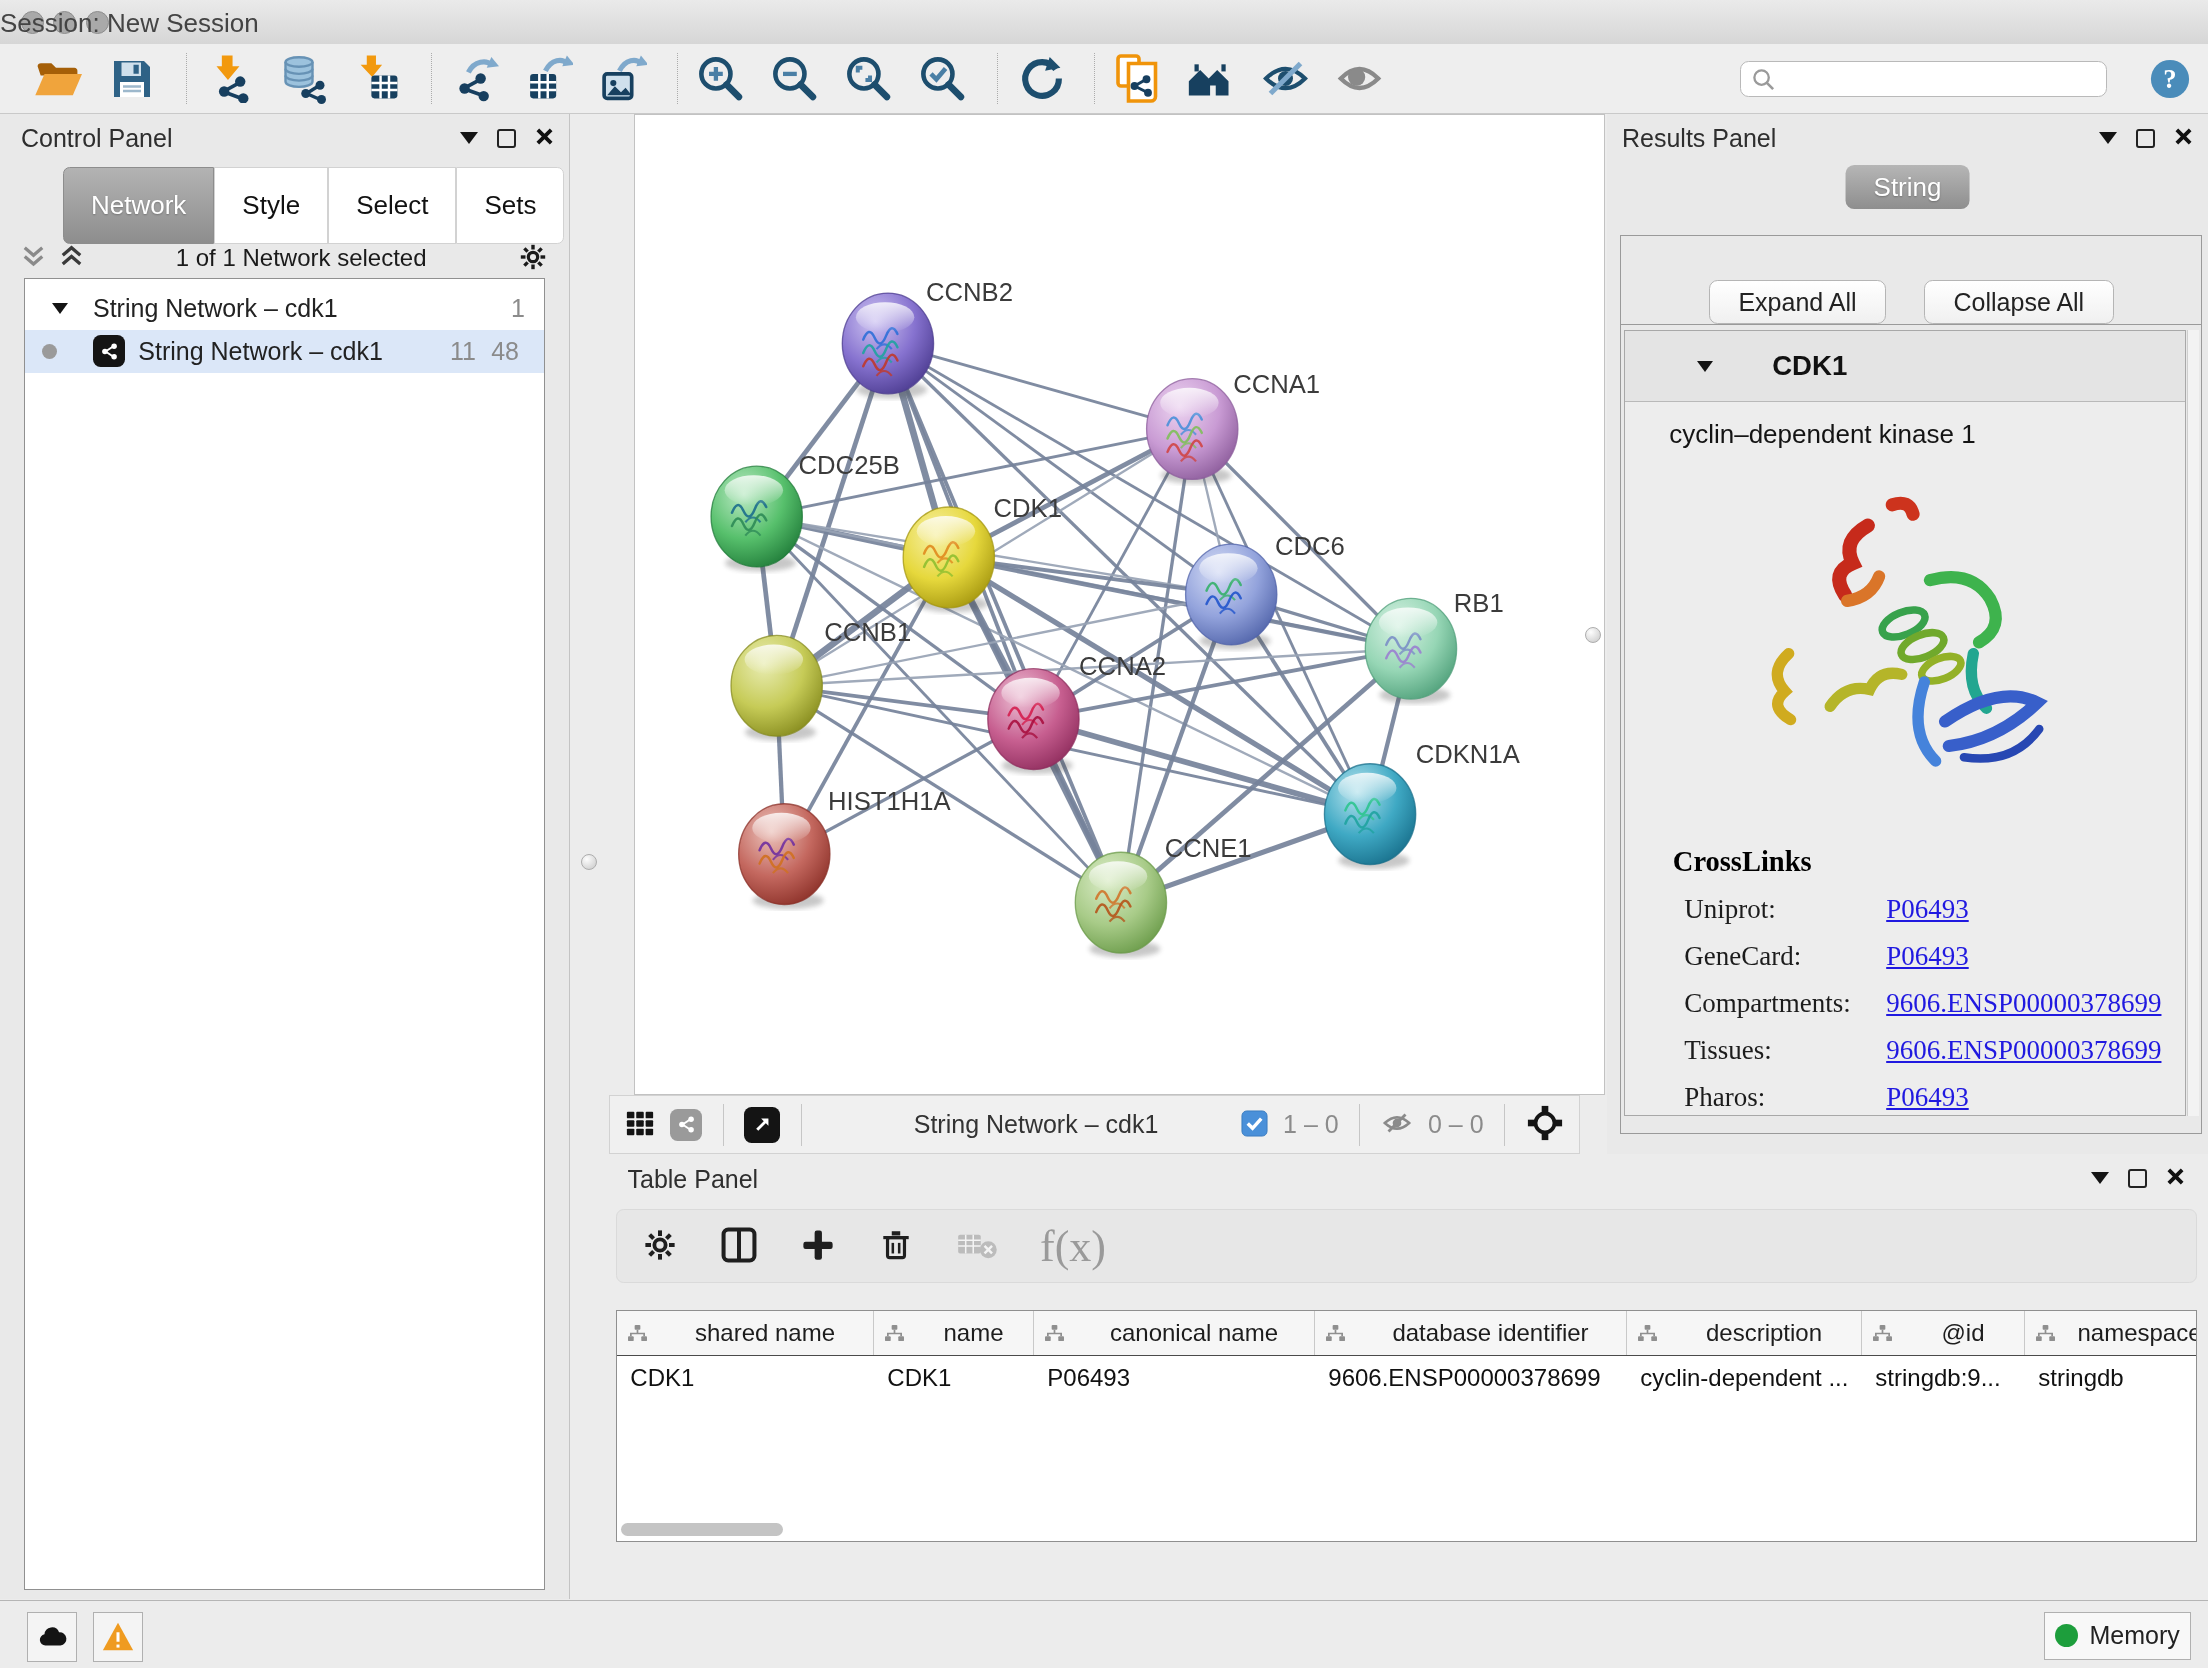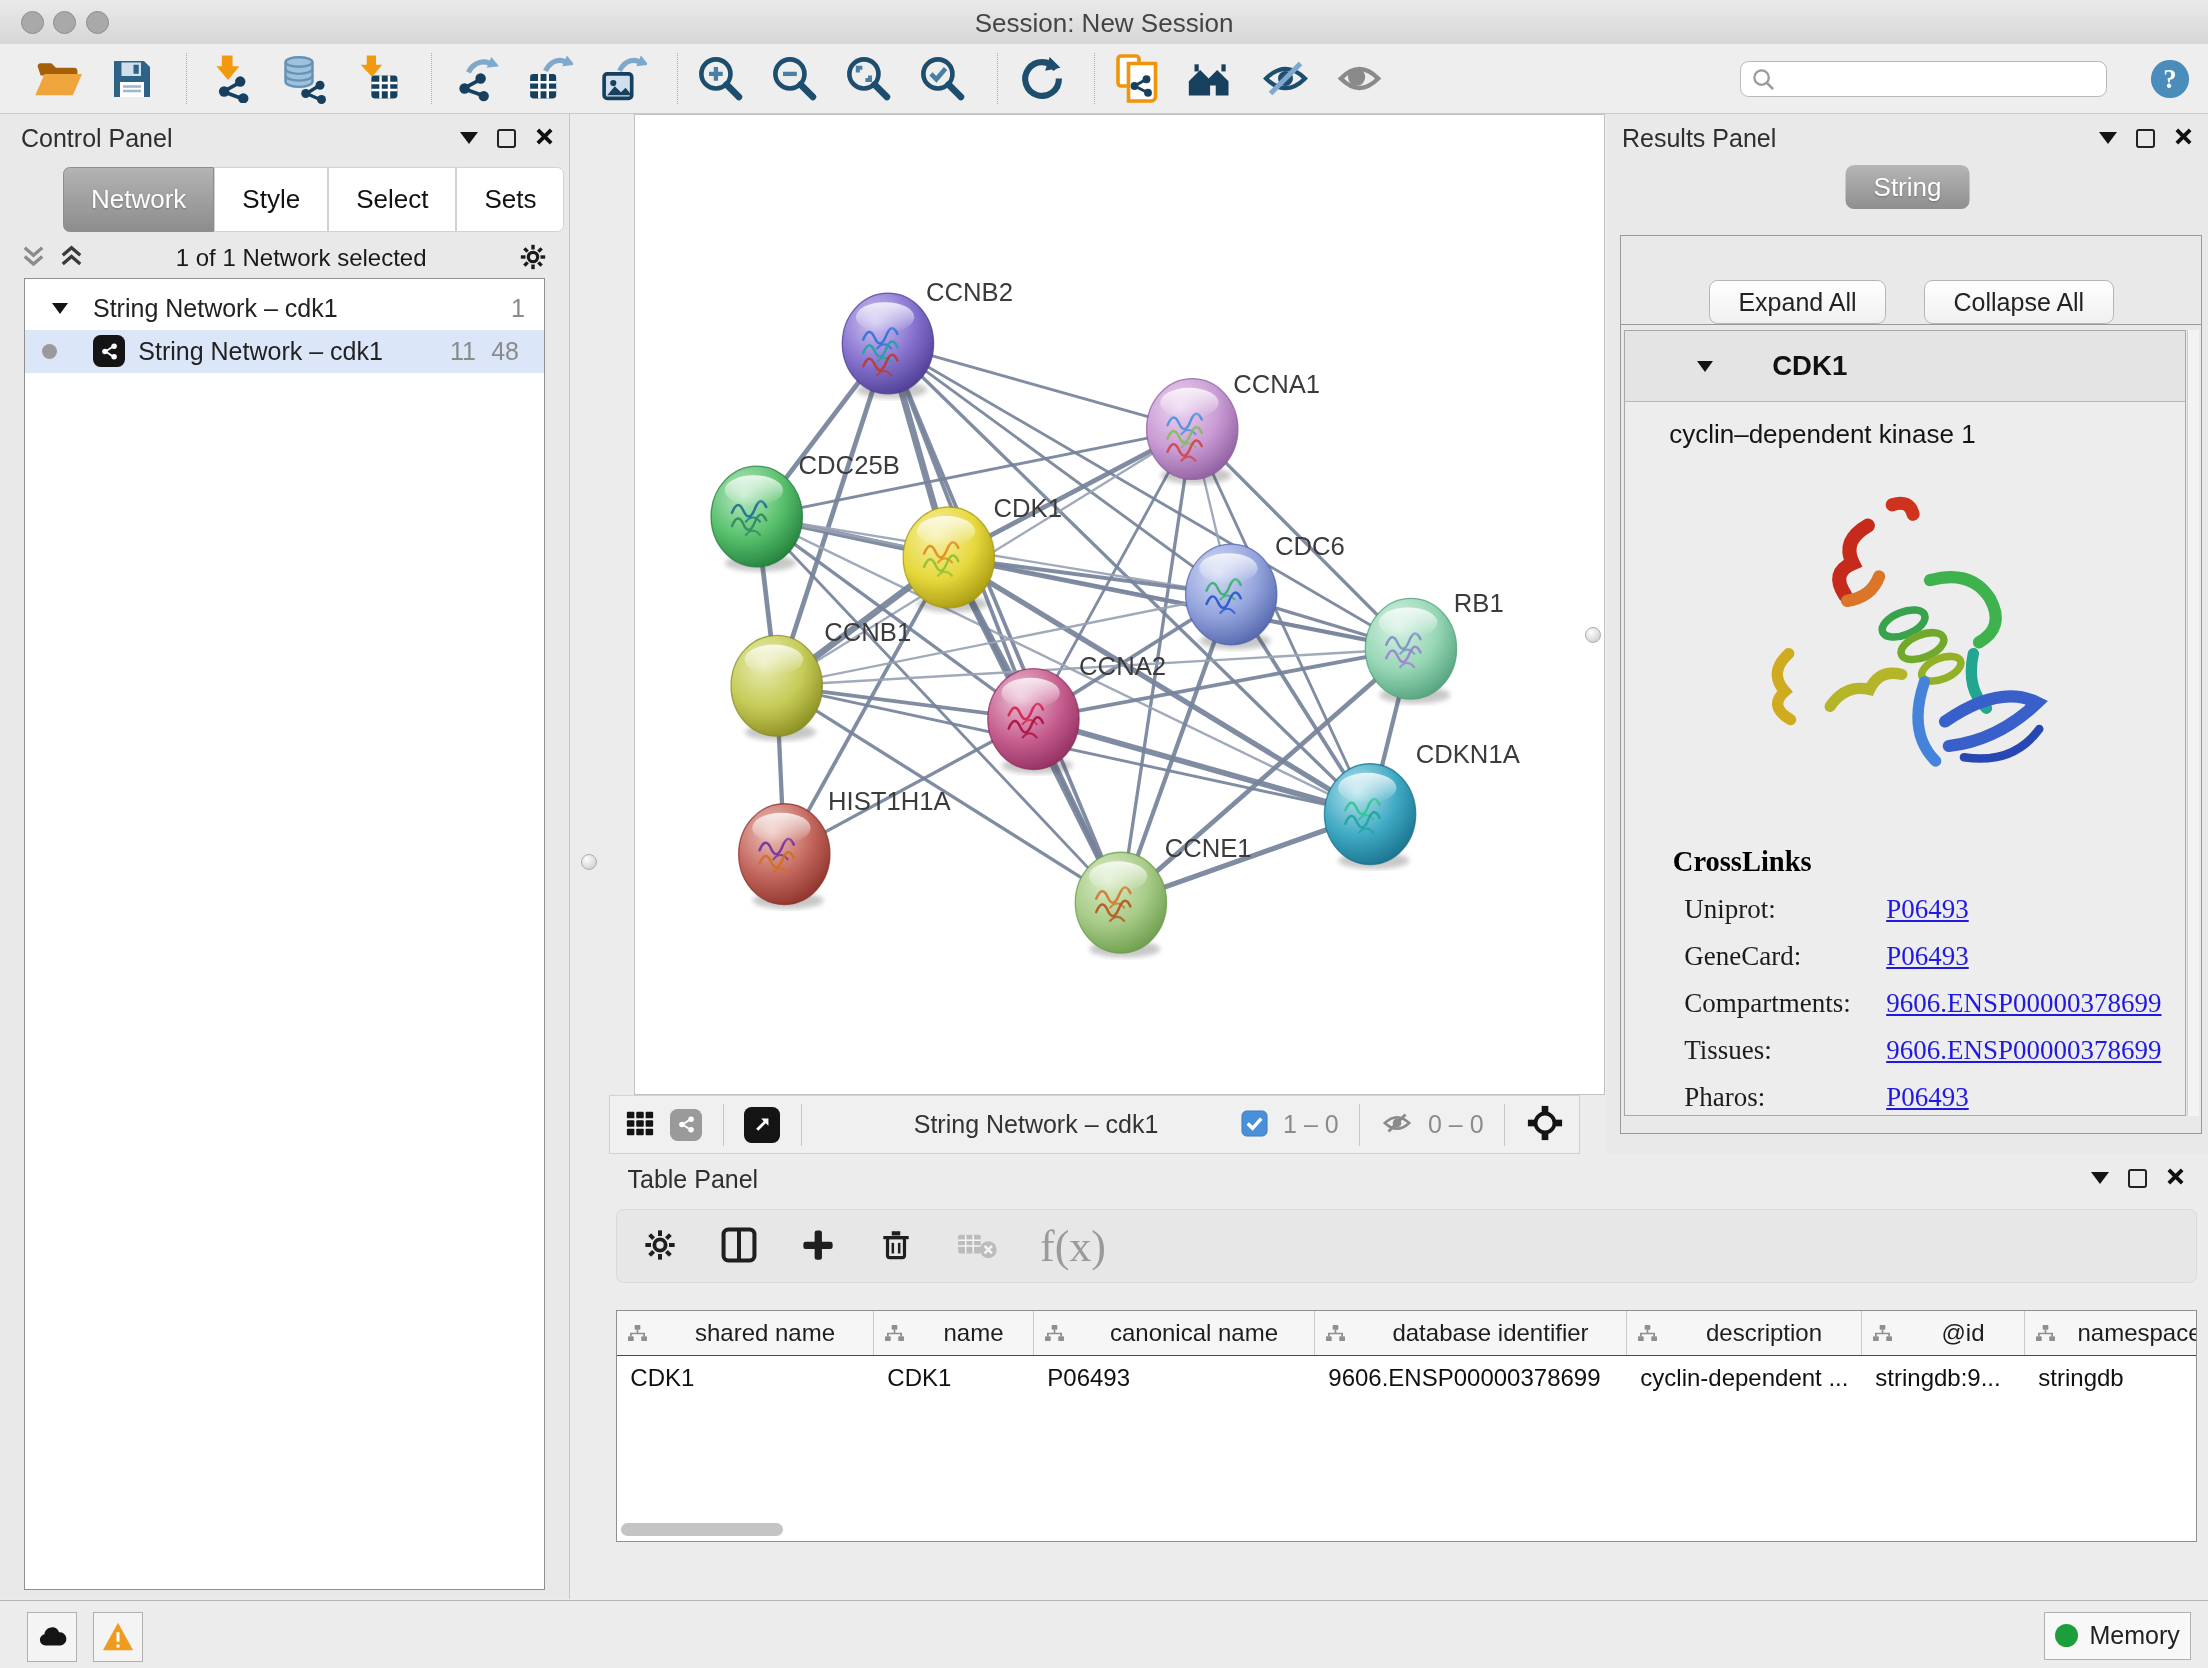--- a/index.html
+++ b/index.html
@@ -3,42 +3,42 @@
 <meta charset="utf-8">
 <style>
   html,body{margin:0;padding:0;width:2208px;height:1668px;overflow:hidden;
     background:#ececec;font-family:"Liberation Sans",sans-serif;position:relative;color:#222;}
   .abs{position:absolute;}
   
   #titlebar{left:0;top:0;width:2208px;height:44px;
     background:linear-gradient(#eaeaea,#d6d6d6);border-bottom:1px solid #b9b9b9;}
   .tl{position:absolute;top:11.4px;width:21px;height:21px;border-radius:50%;
     background:#a9a9a9;border:1px solid #8d8d8d;}
-  #win-title{position:absolute;top:7.6px;left:0;right:0;text-align:center;
+  #win-title{position:absolute;top:7.6px;left:0;right:0;text-align:left;
     font-size:26px;color:#444;}
   
   #toolbar{left:0;top:44px;width:2208px;height:70px;background:#eeeeee;
     border-bottom:1px solid #c9c9c9;display:flex;align-items:center;padding-left:32px;box-sizing:border-box;}
   .tbi{width:51px;height:53px;display:flex;align-items:center;justify-content:center;margin-right:23px;flex:none;}
   .tbsep{width:0;height:51px;border-left:1.9px dotted #ababab;margin:0 17px 0 5.7px;flex:none;}
   #search-wrap{margin-left:auto;margin-right:42px;position:relative;flex:none;}
   #search-wrap input{width:314px;height:34px;border:1.4px solid #b9b9b9;border-radius:8.6px;
     background:#fff;font-size:23px;padding:0 9.5px 0 42px;outline:none;}
   #search-wrap svg{position:absolute;left:11.4px;top:6.7px;}
   #help-btn{width:42px;height:42px;margin-right:17px;flex:none;}
   
   .panel-title{font-size:25px;color:#2e2e2e;}
   .pc{display:flex;align-items:center;gap:19px;}
   .pc .tri{width:0;height:0;border-left:9.5px solid transparent;border-right:9.5px solid transparent;
     border-top:12.4px solid #141414;}
   .pc .flo{width:15px;height:15px;border:2.4px solid #222;border-radius:2.9px;}
   
   #control-panel{left:0;top:114px;width:569px;height:1485px;background:#e9e9e9;border-right:1px solid #c4c4c4;}
   #cp-tabs{position:absolute;left:63px;top:53px;display:flex;}
-  .tab{font-size:26px;padding:16px 27px;background:#fff;border:1px solid #d2d2d2;color:#111;}
+  .tab{font-size:26px;padding:22px 27px;background:#fff;border:1px solid #d2d2d2;color:#111;}
   .tab.active{background:linear-gradient(#b3b3b3,#8d8d8d);color:#fff;border-radius:6.7px;border-color:#8d8d8d;
     text-shadow:0 1px 1.9px rgba(0,0,0,.25);}
   .tab:first-child{border-radius:6.7px 0 0 6.7px;}
   .tab:last-child{border-radius:0 6.7px 6.7px 0;}
   #cp-subhead{position:absolute;left:21px;right:21px;top:122px;height:44px;display:flex;align-items:center;}
   #cp-status{flex:1;text-align:center;font-size:24px;color:#1a1a1a;}
   #cp-list{position:absolute;left:24px;right:24px;top:164px;bottom:9.5px;background:#fff;border:1.4px solid #909090;}
   .tree-row{height:43px;display:flex;align-items:center;font-size:25px;position:relative;}
   .tree-row .cnt{color:#8b8b8b;}
   #tree-child{background:#dbe7f8;}

